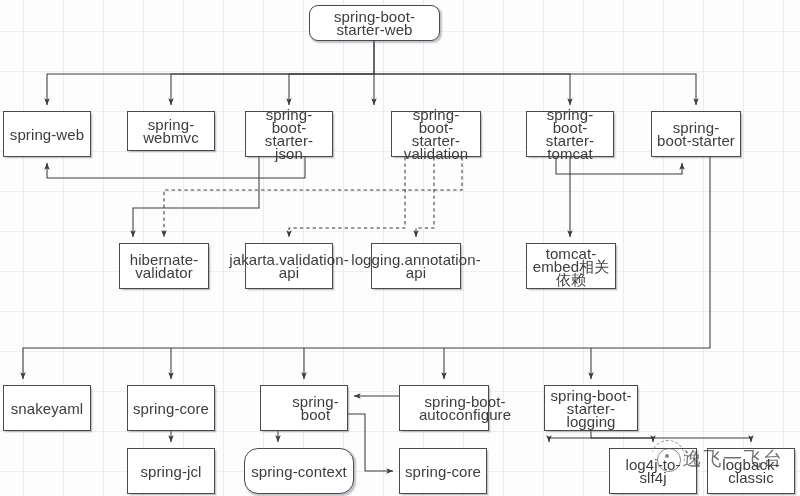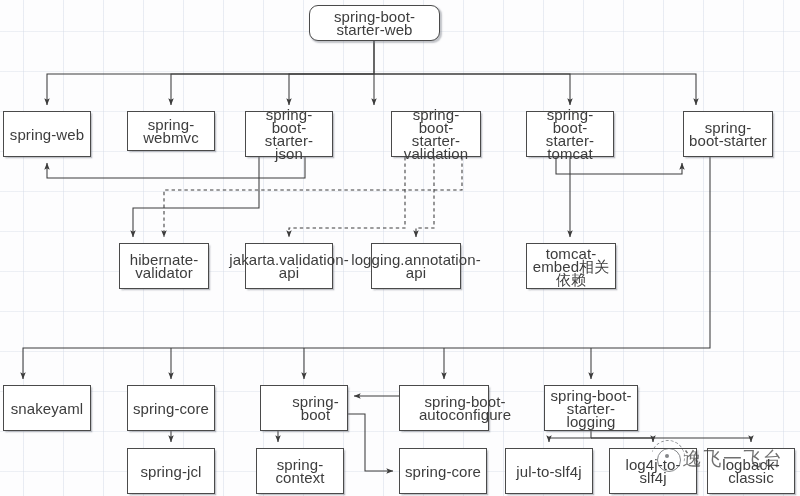--- a/index.html
+++ b/index.html
@@ -143,21 +143,21 @@
 json</span>
   </div>
   <div class="node" style="left:391px;top:111px;width:90px;height:46px;">
     <span>spring-boot-starter-
 validation</span>
   </div>
   <div class="node" style="left:526px;top:111px;width:88px;height:46px;">
     <span>spring-boot-starter-
 tomcat</span>
   </div>
-  <div class="node" style="left:651px;top:111px;width:90px;height:46px;margin-left:32px;">
+  <div class="node" style="left:651px;top:111px;width:90px;height:46px;">
     <span>spring-boot-starter</span>
   </div>
 
   <div class="node" style="left:119px;top:243px;width:90px;height:46px;">
     <span>hibernate-validator</span>
   </div>
   <div class="node" style="left:245px;top:243px;width:88px;height:46px;">
     <span>jakarta.validation-
 api</span>
   </div>
@@ -184,28 +184,25 @@
 autoconfigure</span>
   </div>
   <div class="node" style="left:544px;top:385px;width:94px;height:46px;">
     <span>spring-boot-starter-
 logging</span>
   </div>
 
   <div class="node" style="left:127px;top:448px;width:88px;height:46px;">
     <span>spring-jcl</span>
   </div>
-  <div class="node" style="left:256px;top:448px;width:88px;height:46px;">
+  <div class="node" style="left:244px;top:448px;width:110px;height:46px;border-radius:14px;">
     <span>spring-context</span>
   </div>
   <div class="node" style="left:399px;top:448px;width:88px;height:46px;">
     <span>spring-core</span>
-  </div>
-  <div class="node" style="left:505px;top:448px;width:88px;height:46px;">
-    <span>jul-to-slf4j</span>
   </div>
   <div class="node" style="left:609px;top:448px;width:88px;height:46px;">
     <span>log4j-to-slf4j</span>
   </div>
   <div class="node" style="left:707px;top:448px;width:88px;height:46px;">
     <span>logback-classic</span>
   </div>
 
   <div id="watermark">
     <div id="wm-arc"></div>

